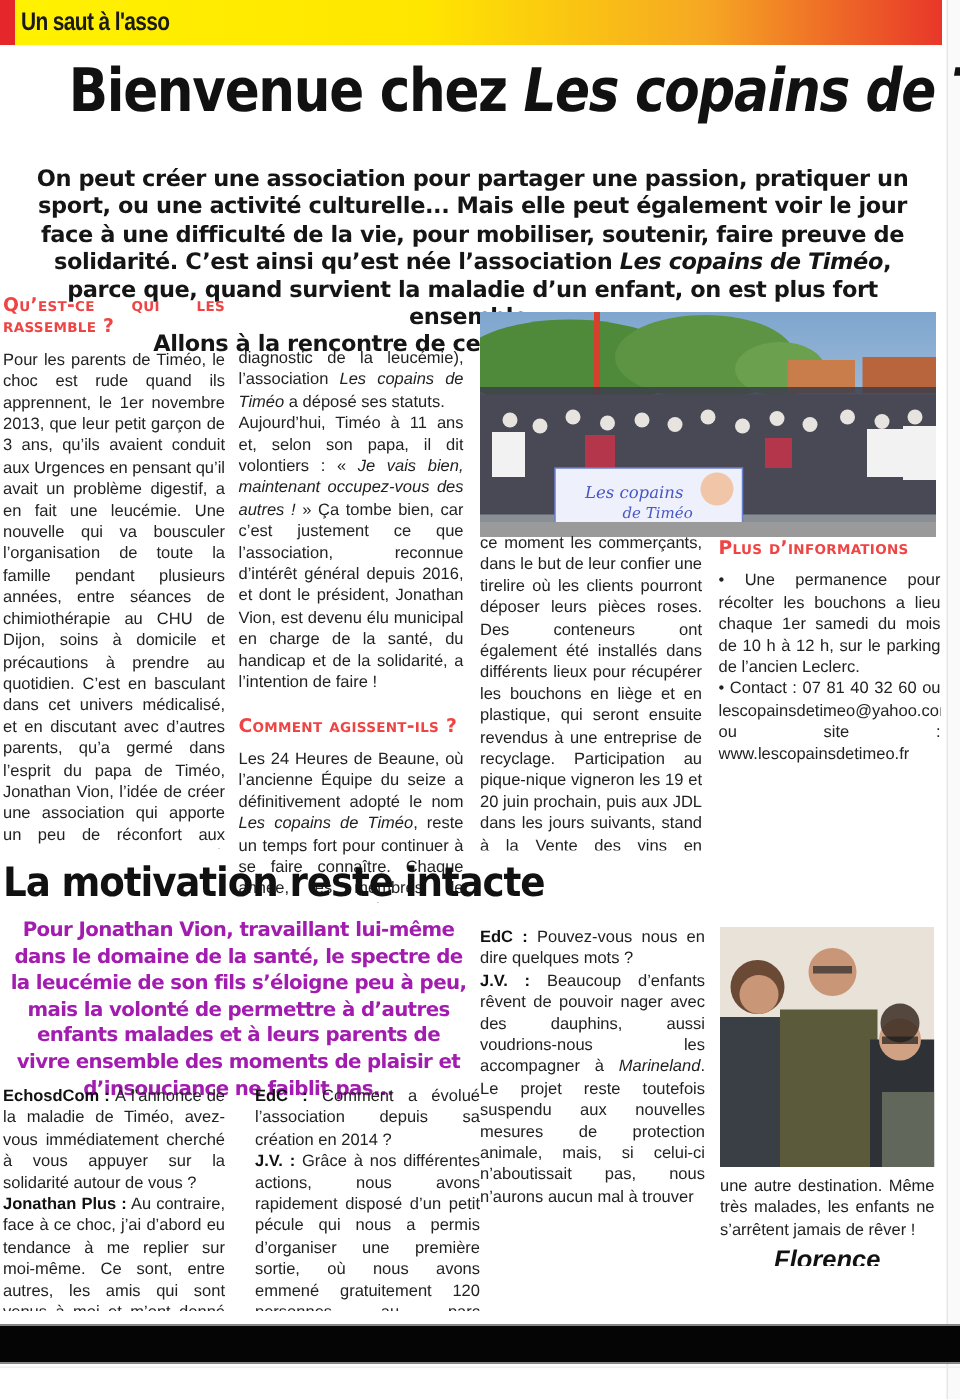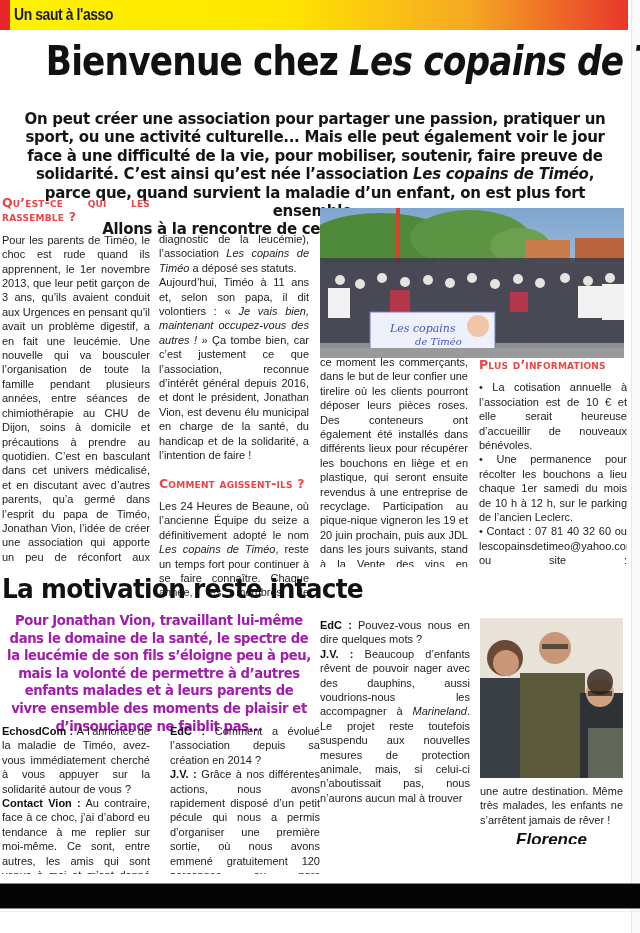--- a/index.html
+++ b/index.html
@@ -104,32 +104,31 @@
     <rect x="0" y="140" width="304" height="10" fill="#9a9a9a"></rect>
   </svg>
 </div>
 
 <div class="col" style="left:320px; top:355px; width:148px; height:212px; overflow:hidden;">
   <p><span>ce moment les commerçants, dans le but de leur confier une tirelire où les clients pourront déposer leurs pièces roses. Des conteneurs ont également été installés dans différents lieux pour récupérer les bouchons en liège et en plastique, qui seront ensuite revendus à une entreprise de recyclage. Participation au pique-nique vigneron les 19 et 20 juin prochain, puis aux JDL dans les jours suivants, stand à la Vente des vins en novembre... Rien n’arrête </span></p>
 </div>
 
 <div class="col" style="left:479px; top:358px; width:148px; height:210px; overflow:hidden;">
   <div class="sec-h">Plus d’informations</div>
-  <p>• La cotisation annuelle à l’association est de 10 € et elle serait heureuse d’accueillir de nouveaux bénévoles.</p>
   <p>• Une permanence pour récolter les bouchons a lieu chaque 1er samedi du mois de 10 h à 12 h, sur le parking de l’ancien Leclerc.</p>
   <p>• Contact : 07 81 40 32 60 ou lescopainsdetimeo@yahoo.com ou site : www.lescopainsdetimeo.fr</p>
 
 </div>
 
 <h2 class="h2" style="margin:0;">La motivation reste intacte</h2>
 <div class="lead2">Pour Jonathan Vion, travaillant lui-même dans le domaine de la santé, le spectre de la leucémie de son fils s’éloigne peu à peu, mais la volonté de permettre à d’autres enfants malades et à leurs parents de vivre ensemble des moments de plaisir et d’insouciance ne faiblit pas...</div>
 
 <div class="col" style="left:2px; top:724px; width:148px; height:150px; overflow:hidden;">
   <p><b>EchosdCom :</b><span> À l’annonce de la maladie de Timéo, avez-vous immédiatement cherché à vous appuyer sur la solidarité autour de vous ?</span></p>
-  <p><b>Contact Vion :</b><span> Au contraire, face à ce choc, j’ai d’abord eu tendance à me replier sur moi-même. Ce sont, entre autres, les amis qui sont venus à moi et m’ont donné envie de me battre pour Timéo, pour ma famille (il a aussi deux frères), puis aux côtés de ceux qui traversaient la même situation.</span></p>
+  <p><b>Jonathan Plus :</b><span> Au contraire, face à ce choc, j’ai d’abord eu tendance à me replier sur moi-même. Ce sont, entre autres, les amis qui sont venus à moi et m’ont donné envie de me battre pour Timéo, pour ma famille (il a aussi deux frères), puis aux côtés de ceux qui traversaient la même situation.</span></p>
 </div>
 
 <div class="col" style="left:170px; top:724px; width:150px; height:150px; overflow:hidden;">
   <p><b>EdC :</b><span> Comment a évolué l’association depuis sa création en 2014 ?</span></p>
   <p><b>J.V. :</b><span> Grâce à nos différentes actions, nous avons rapidement disposé d’un petit pécule qui nous a permis d’organiser une première sortie, où nous avons emmené gratuitement 120 personnes au parc d’attractions Walibi. La “bulle” de joie et de convivialité générée par cette expérience n’a fait que renforcer notre détermination et, même pendant la crise sanitaire, nous n’avons cessé de multiplier les initiatives pour récolter les fonds nécessaires à un nouveau projet.</span></p>
 </div>
 
 <div class="col" style="left:320px; top:618px; width:150px; height:260px; overflow:hidden;">
   <p><b>EdC :</b><span> Pouvez-vous nous en dire quelques mots ?</span></p>
   <p><b>J.V. :</b><span> Beaucoup d’enfants rêvent de pouvoir nager avec des dauphins, aussi voudrions-nous les accompagner à </span><em>Marineland</em><span>. Le projet reste toutefois suspendu aux nouvelles mesures de protection animale, mais, si celui-ci n’aboutissait pas, nous n’aurons aucun mal à trouver</span></p>

